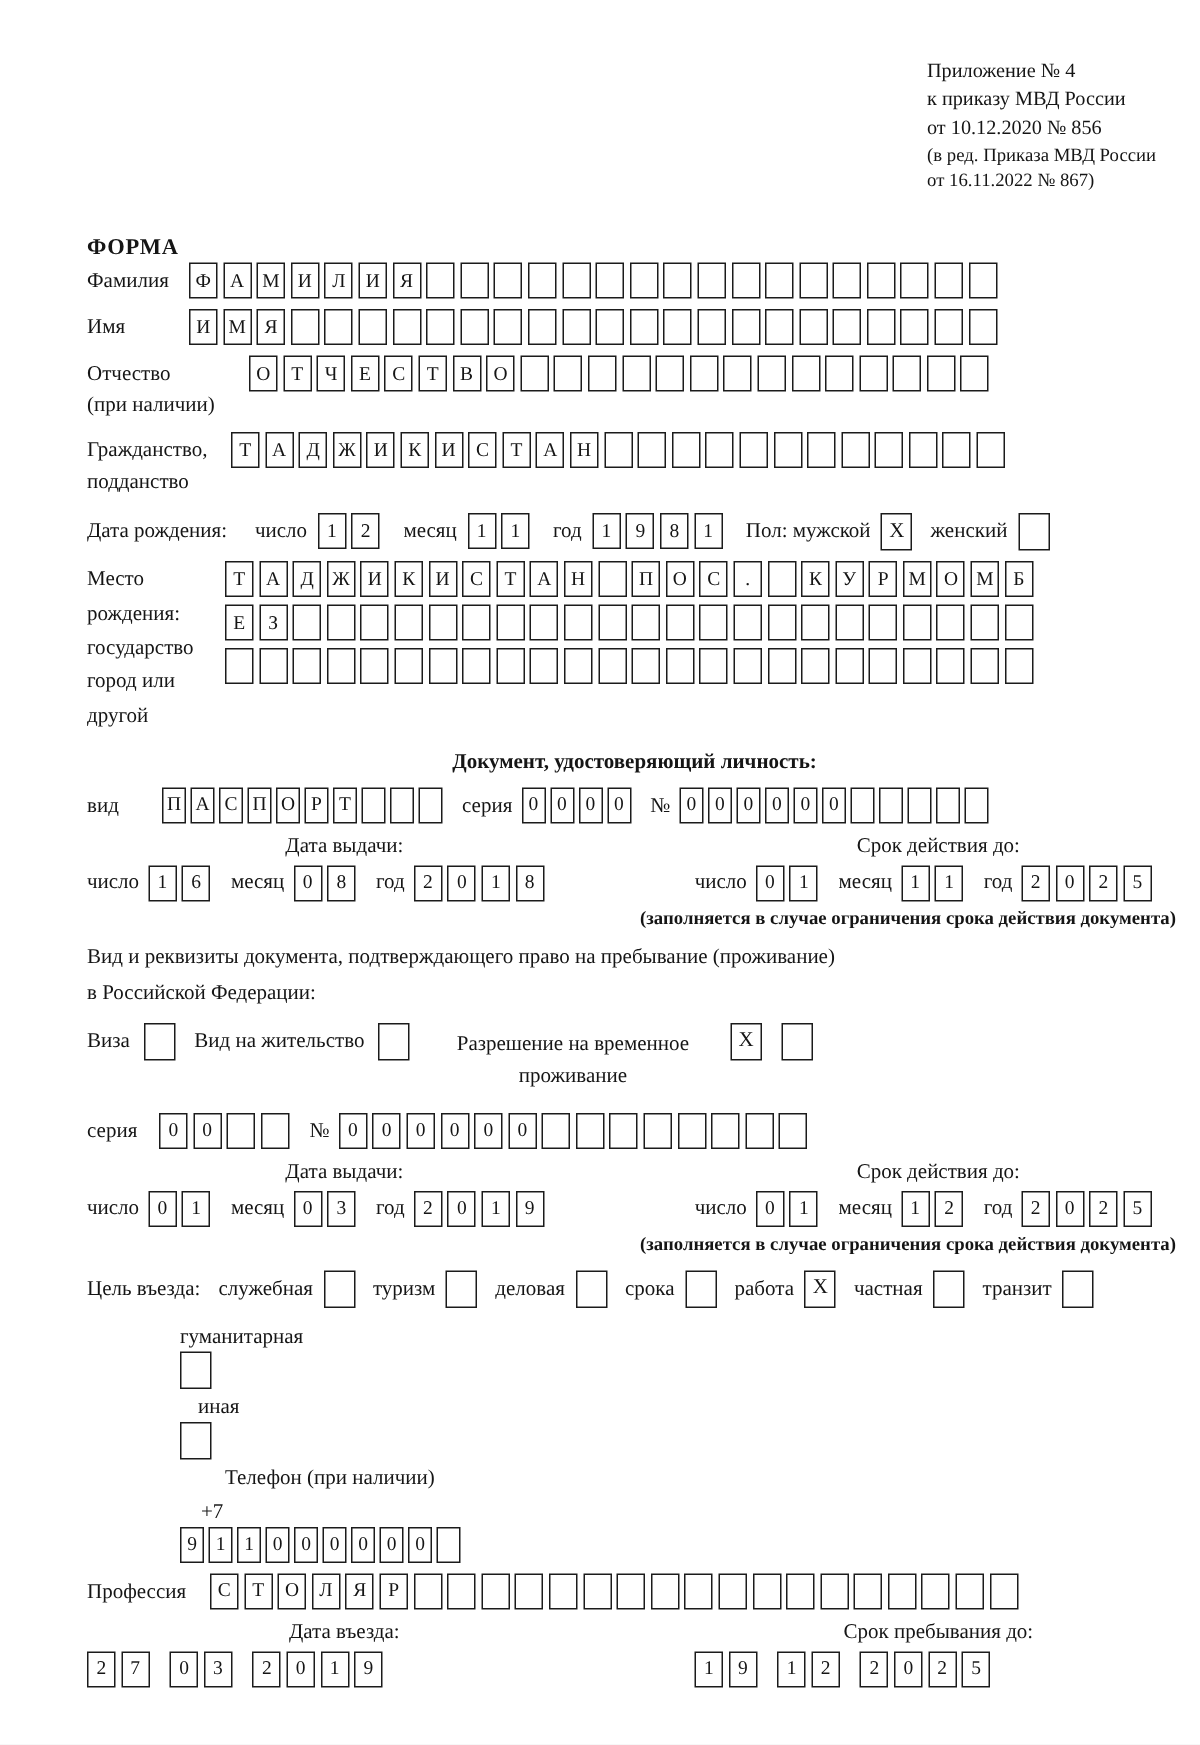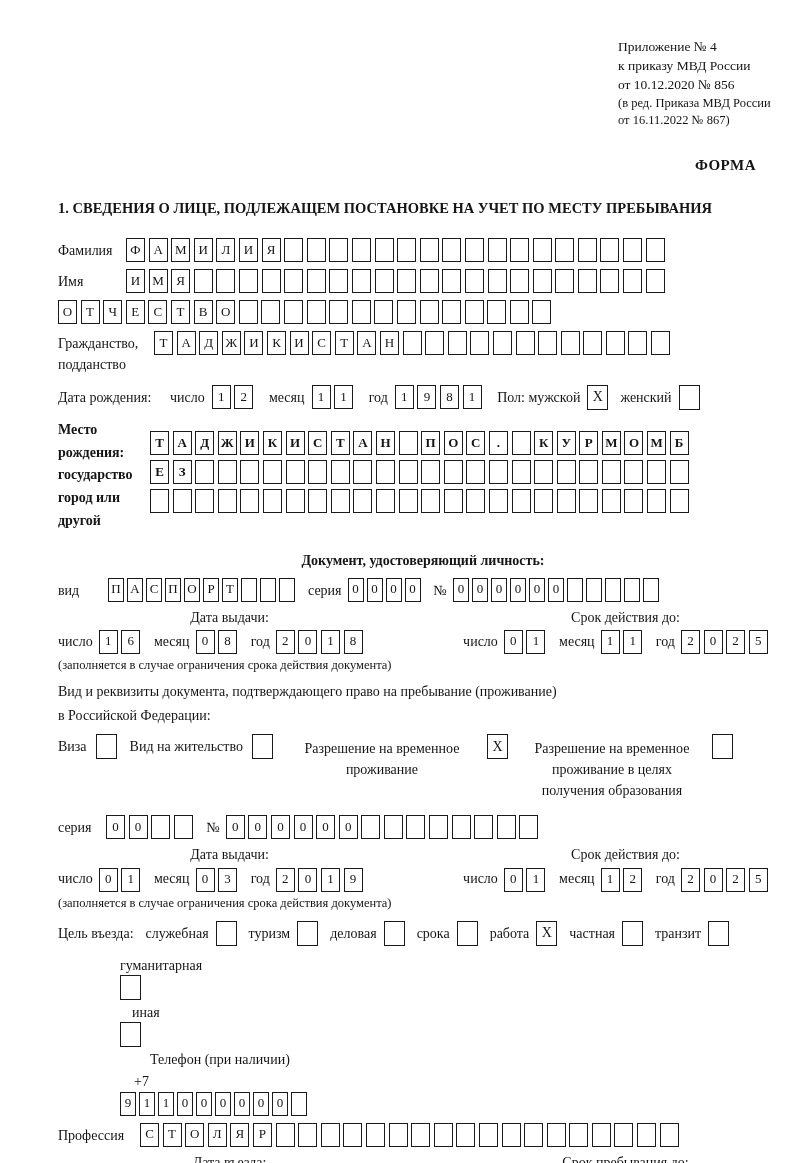--- a/index.html
+++ b/index.html
@@ -7,21 +7,21 @@
   .page {
     width:800px; min-height:1163px; margin:0 auto; background:#ffffff;
     padding:38px 12px 24px 58px; color:#151515;
     font-family:"Liberation Serif", "DejaVu Serif", serif;
     font-size:14px; line-height:1.3;
   }
   
   .appendix { margin-left:560px; font-size:13.5px; line-height:1.4; }
   .appendix .edition { font-size:12.5px; }
   .appendix .edition.first { margin-top:0; }
-  .forma { text-align:right; padding-right:32px; font-weight:bold; font-size:15px; margin-top:26px; letter-spacing:.5px; }
+  .forma { padding-right:32px; font-weight:bold; font-size:15px; margin-top:26px; letter-spacing:.5px; }
   
   .title { text-align:center; font-weight:bold; font-size:15.5px; margin-top:20px; line-height:1.6; }
   .blank { display:inline-block; width:58px; border-bottom:2px solid #3a3a3a; margin-left:10px; transform:translateY(-3px); }
   .sec-h { font-weight:bold; font-size:14.5px; margin-top:24px; margin-bottom:20px; }
   
   .row { display:flex; align-items:flex-start; margin-bottom:7px; white-space:nowrap; }
   .lbl { flex:0 0 auto; padding-top:4px; }
   .lbl2 { flex:0 0 auto; line-height:1.5; padding-top:2px; }
   .cells { display:flex; flex:0 0 auto; }
   .cell {
@@ -30,36 +30,36 @@
     font-size:13px; flex:0 0 auto; background:#fff;
   }
   .tight .cell { width:16px; margin-right:3px; }
   .box {
     width:21px; height:25px; border:1.6px solid #1b1b1b; display:inline-flex;
     align-items:center; justify-content:center; font-size:14px; flex:0 0 auto; background:#fff;
   }
   .w68 { width:68px; } .w108 { width:108px; } .w96 { width:96px; } .w100 { width:100px; }
   .w82 { width:82px; }
   
-  .split { display:flex; align-items:center; margin-bottom:20px;font-weight:bold; }
+  .split { display:flex; align-items:flex-start; margin-bottom:10px; }
   .split-lbls { flex:0 0 auto; line-height:1.62; padding-top:2px; }
   .split-lbls.w92 { width:92px; }
   .split-rows .cells { margin-bottom:5px; }
   
   .center-b { text-align:center; font-weight:bold; margin:2px 0 7px; }
   .mid-lbl { padding-top:4px; margin:0 6px 0 10px; }
   
   .dates { display:flex; margin-top:4px; }
   .dcol { width:47%; }
   .dcol.right { width:53%; padding-left:62px; }
   .dhead { text-align:center; margin-bottom:3px; }
   .dgrp { display:flex; align-items:center; white-space:nowrap; }
   .dl { margin-right:6px; }
   .dgrp .cells { margin-right:10px; }
-  .note { font-size:12.5px; margin:3px 0 10px; padding-right:4px; }
+  .note { text-align:right; font-size:12.5px; margin:3px 0 10px; padding-right:4px;font-weight:bold; }
   
   .opts { display:flex; align-items:flex-start; margin:9px 0 14px; }
   .opt { display:flex; align-items:flex-start; margin-right:13px; }
   .opt-lbl { padding-top:4px; margin-right:9px; white-space:nowrap; }
   .opt-lbl.c2 { width:192px; text-align:center; white-space:normal; line-height:1.5; }
   .opt-lbl.c3 { width:182px; text-align:center; white-space:normal; line-height:1.5; }
   
   .p-lbl { padding-top:4px; margin:0 7px 0 12px; }
   .p-lbl.first { margin-left:0; }
   .indent62 { margin-left:62px;flex-direction:column; } .mt10 { margin-top:10px; }
@@ -73,21 +73,20 @@
     <div>Приложение № 4</div>
     <div>к приказу МВД России</div>
     <div>от 10.12.2020 № 856</div>
     <div class="edition first">(в ред. Приказа МВД России</div>
     <div class="edition">от 16.11.2022 № 867)</div>
   </div>
 
   <div class="forma">ФОРМА</div>
 
 
-  <div class="sec-h">1. СВЕДЕНИЯ О ЛИЦЕ, ПОДЛЕЖАЩЕМ ПОСТАНОВКЕ НА УЧЕТ ПО МЕСТУ ПРЕБЫВАНИЯ</div>
 
   <div class="row">
     <span class="lbl w68">Фамилия</span>
     <span class="cells">
         <span class="cell">Ф</span>
         <span class="cell">А</span>
         <span class="cell">М</span>
         <span class="cell">И</span>
         <span class="cell">Л</span>
         <span class="cell">И</span>
@@ -136,20 +135,24 @@
         <span class="cell"></span>
         <span class="cell"></span>
         <span class="cell"></span>
         <span class="cell"></span>
         <span class="cell"></span>
         <span class="cell"></span>
       </span>
   </div>
 
   <div class="row">
+    <span class="lbl2 w108">
+      <span>Отчество</span><br>
+      <span>(при наличии)</span>
+    </span>
     <span class="cells">
         <span class="cell">О</span>
         <span class="cell">Т</span>
         <span class="cell">Ч</span>
         <span class="cell">Е</span>
         <span class="cell">С</span>
         <span class="cell">Т</span>
         <span class="cell">В</span>
         <span class="cell">О</span>
         <span class="cell"></span>
@@ -411,21 +414,20 @@
     </div>
     <div class="opt">
       <span class="opt-lbl">Вид на жительство</span>
       <span class="box"></span>
     </div>
     <div class="opt">
       <span class="opt-lbl c2">Разрешение на временное проживание</span>
       <span class="box">X</span>
     </div>
     <div class="opt">
-      <span class="opt-lbl c3">Разрешение на временное проживание в целях получения образования</span>
       <span class="box"></span>
     </div>
   </div>
 
   <div class="row">
     <span class="lbl" style="width:48px;">серия</span>
     <span class="cells">
         <span class="cell">0</span>
         <span class="cell">0</span>
         <span class="cell"></span>

